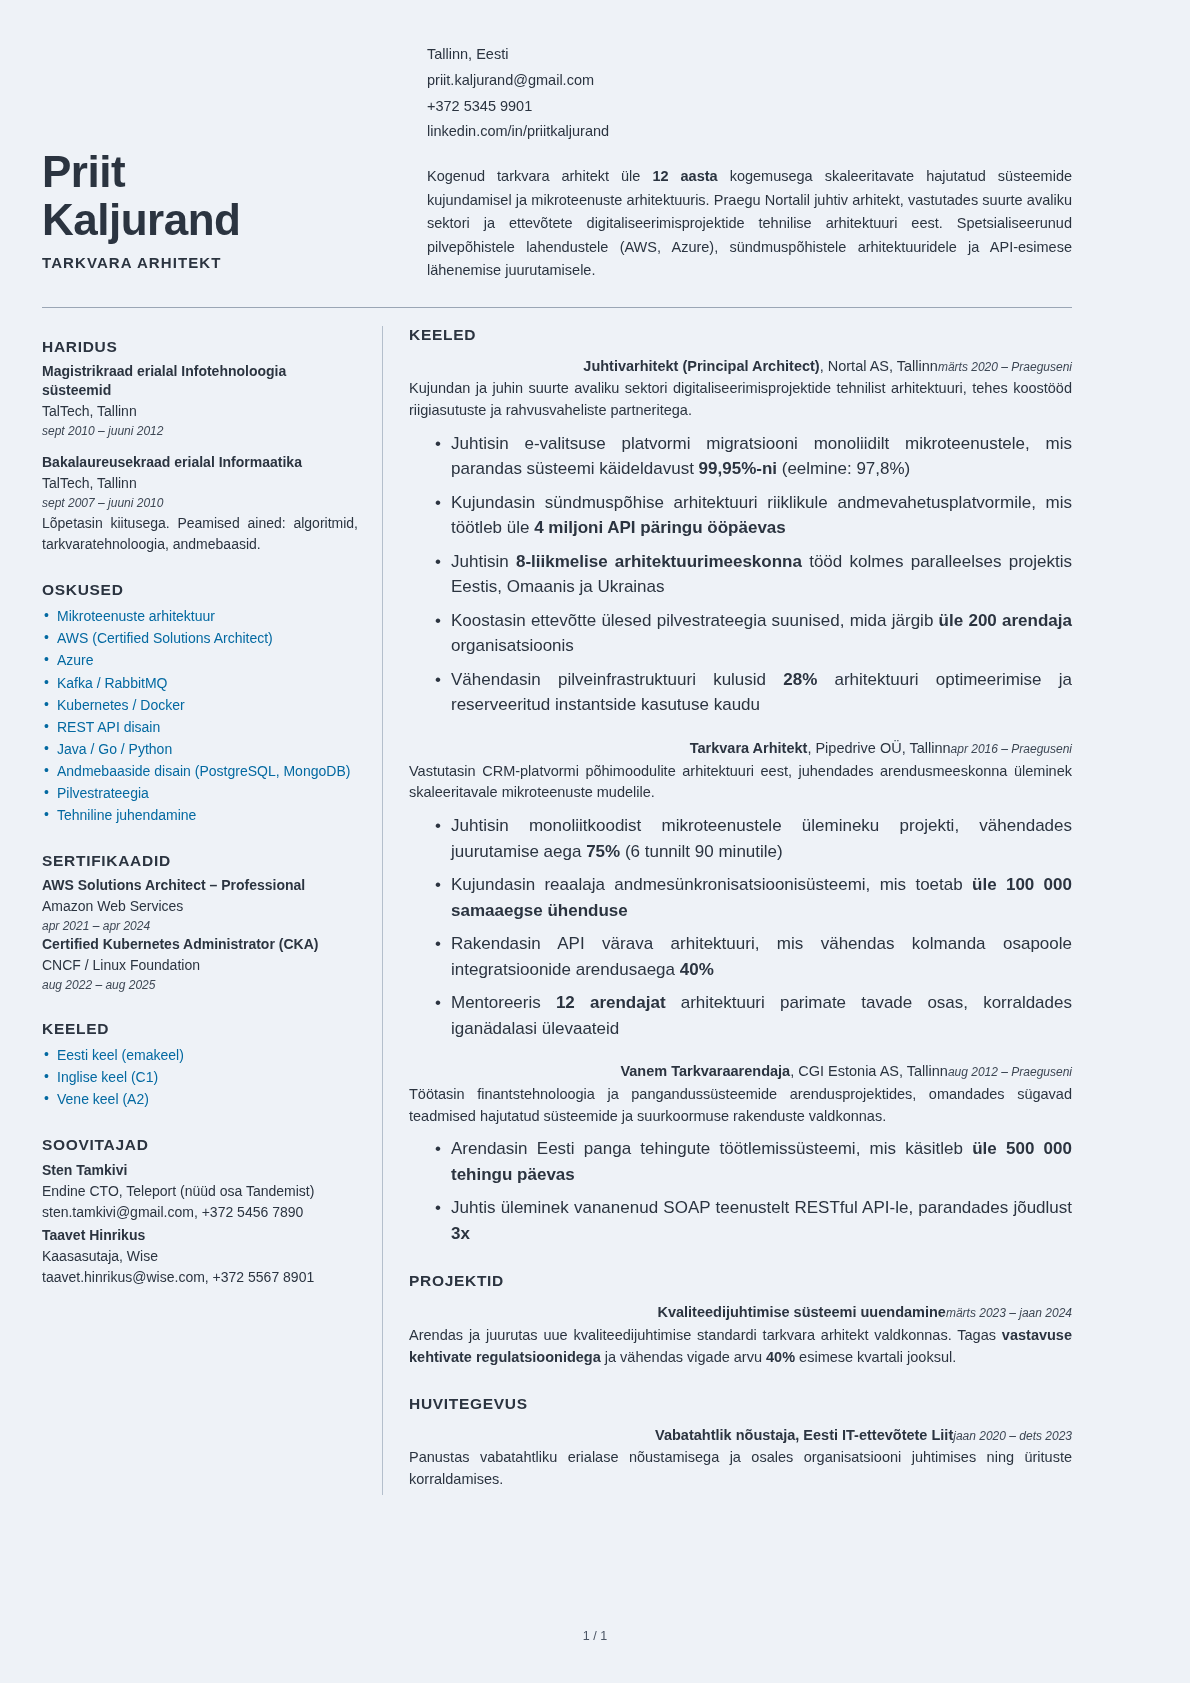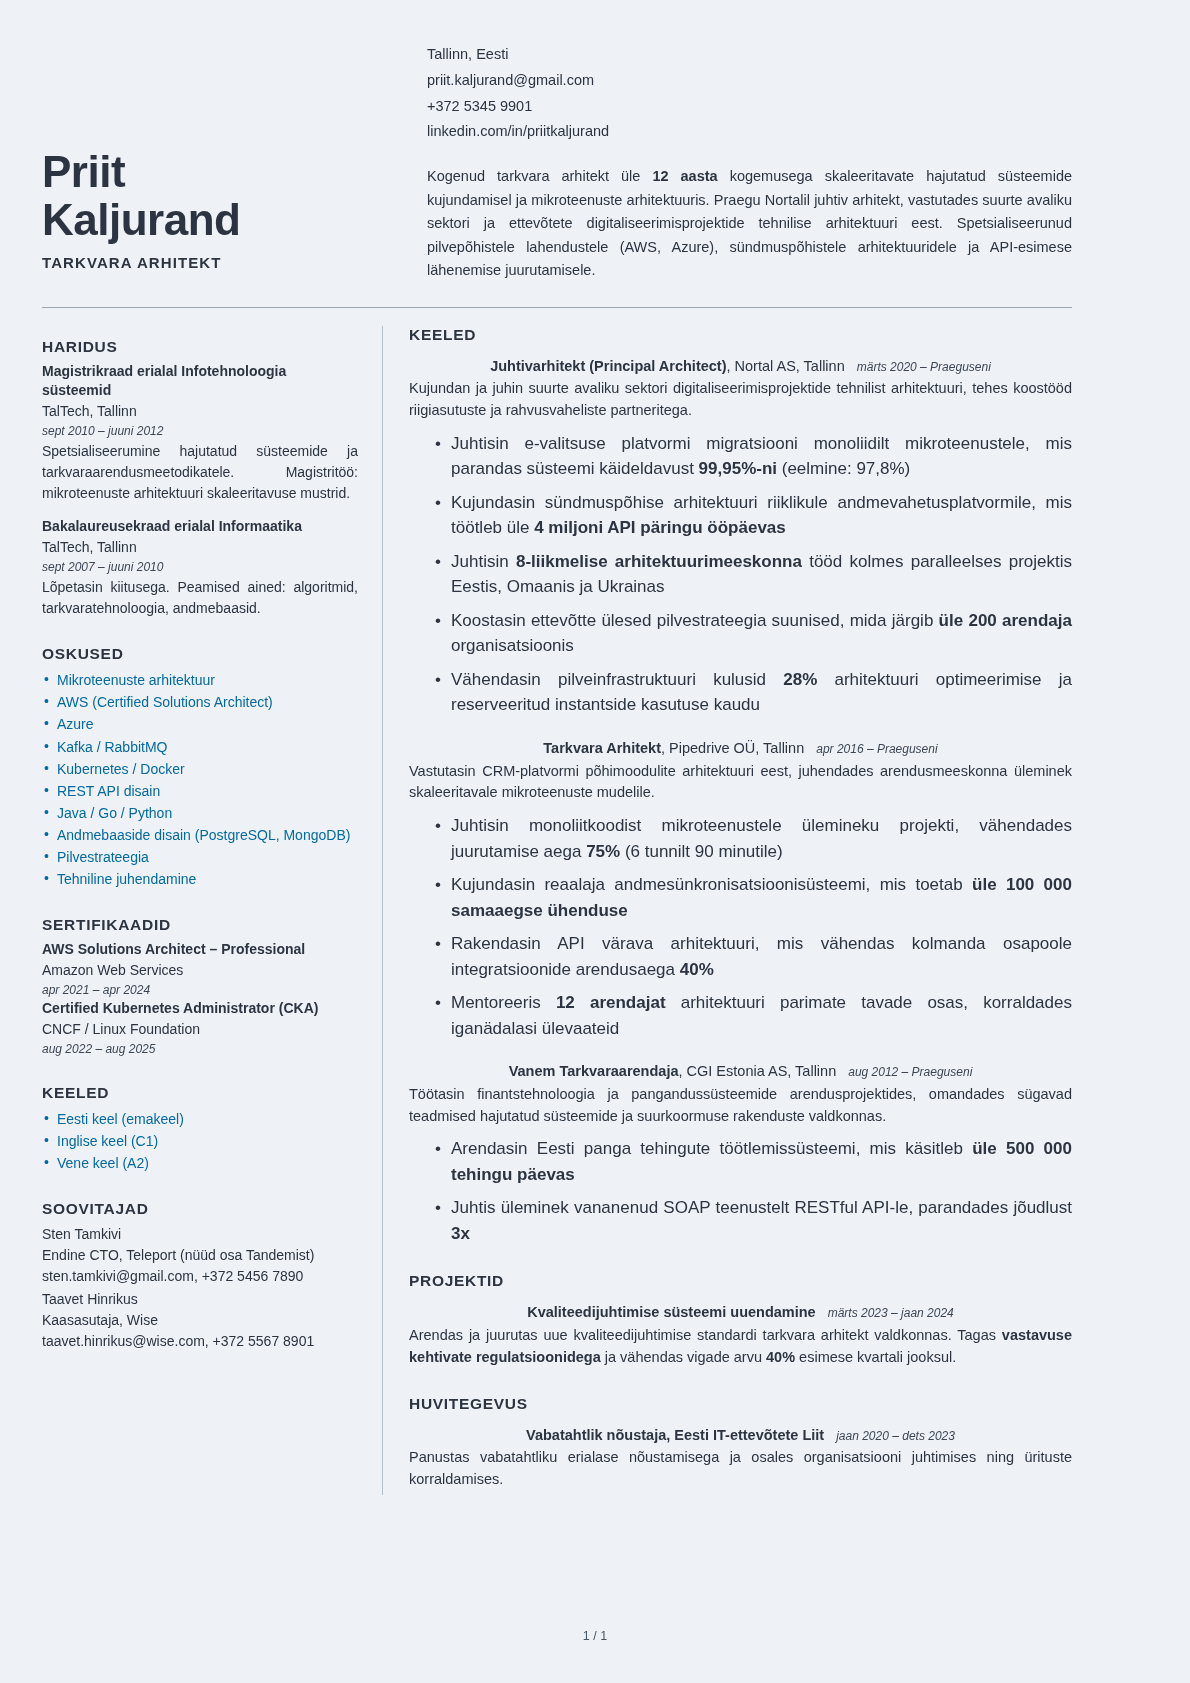--- a/index.html
+++ b/index.html
@@ -124,31 +124,31 @@
   }
   ul.plain li::before {
     content: "\2022";
     position: absolute;
     left: 2px;
     top: -1px;
     font-size: 14px;
   }
 
   .ref-block { margin-top: 2px; }
-  .ref-name { font-size: 14px; font-weight: 400; line-height: 1.5; }
+  .ref-name { font-size: 14px; font-weight: 700; line-height: 1.5; }
   .ref-line { font-size: 14px; line-height: 1.5; }
 
   
   .job { margin-bottom: 20px; }
   .job:last-child { margin-bottom: 0; }
   .job-head {
     display: flex;
-    justify-content: center;
+    justify-content: flex-end;
     align-items: baseline;
-    gap: 12px;
+    gap: 0;
   }
   .job-title {
     font-size: 14.5px;
     line-height: 1.5;
     color: #2b3440;
   }
   .job-title b { font-weight: 700; }
   .job-date {
     font-size: 12px;
     font-style: italic;
@@ -226,21 +226,20 @@
   <div class="body">
 
     <div class="col-left">
 
       <div class="sec-title">HARIDUS</div>
       <div>
         <div class="edu-block">
           <div class="item-title">Magistrikraad erialal Infotehnoloogia süsteemid</div>
           <div class="item-sub">TalTech, Tallinn</div>
           <div class="item-date">sept 2010 – juuni 2012</div>
-          <div class="item-desc">Spetsialiseerumine hajutatud süsteemide ja tarkvaraarendusmeetodikatele. Magistritöö: mikroteenuste arhitektuuri skaleeritavuse mustrid.</div>
         </div>
         <div class="edu-block">
           <div class="item-title">Bakalaureusekraad erialal Informaatika</div>
           <div class="item-sub">TalTech, Tallinn</div>
           <div class="item-date">sept 2007 – juuni 2010</div>
           <div class="item-desc">Lõpetasin kiitusega. Peamised ained: algoritmid, tarkvaratehnoloogia, andmebaasid.</div>
         </div>
       </div>
 
       <div class="sec-title">OSKUSED</div>

